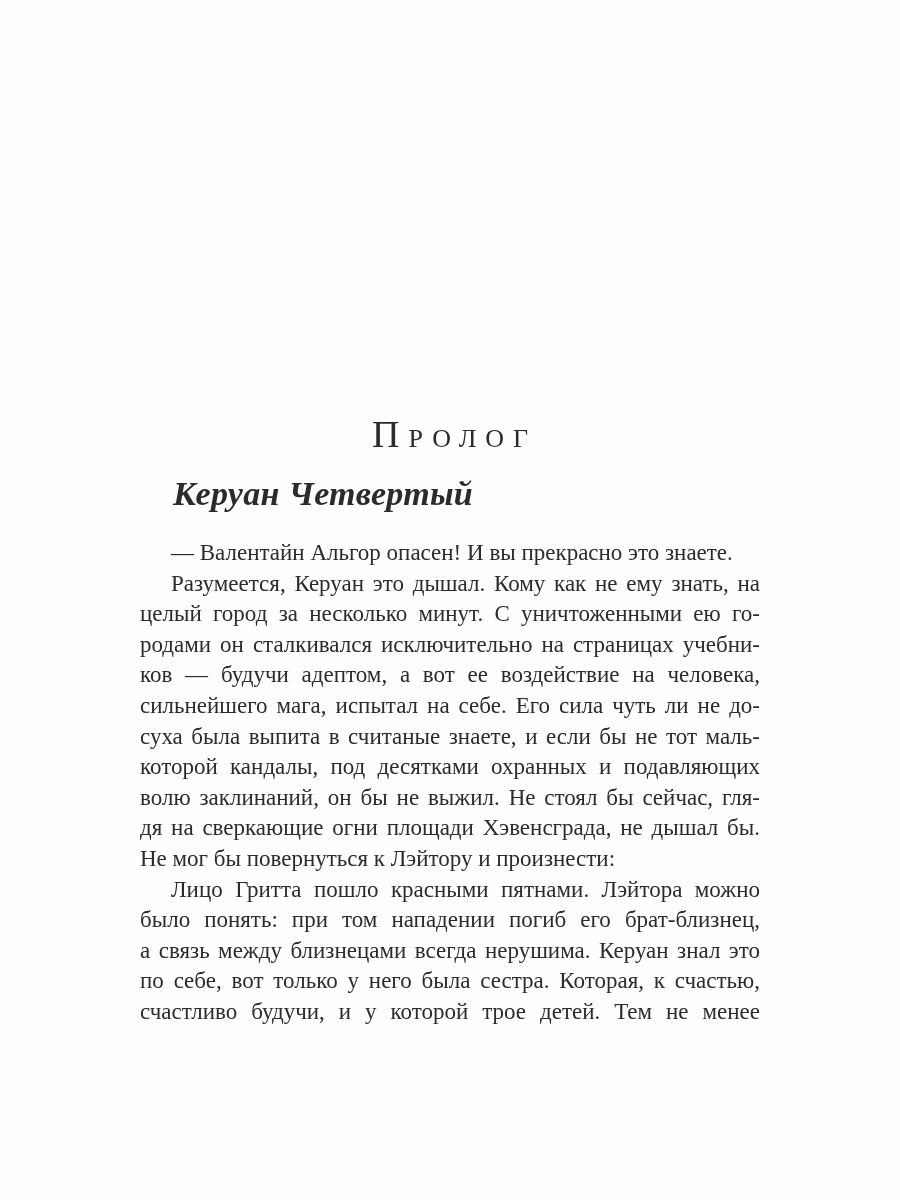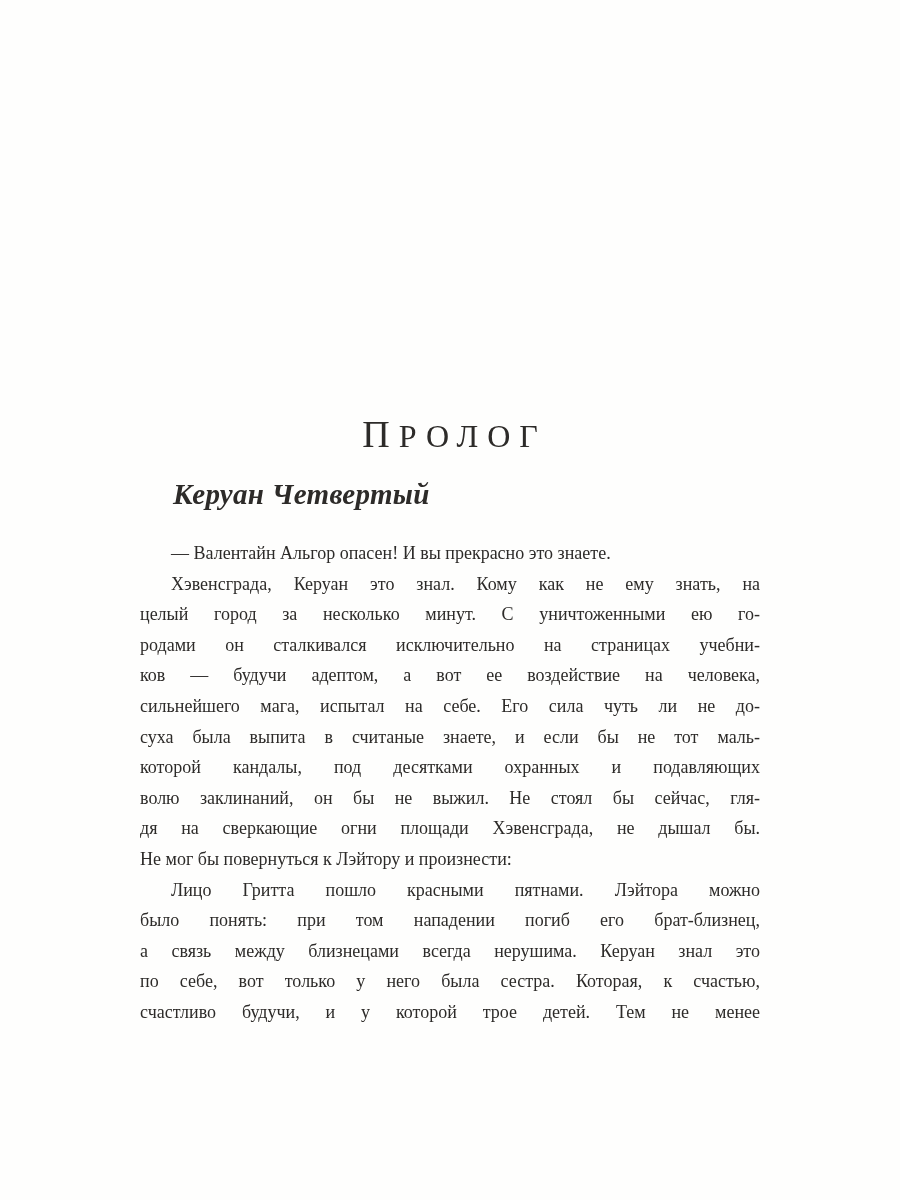--- a/index.html
+++ b/index.html
@@ -26,41 +26,41 @@
     line-height: 40px;
     letter-spacing: 9px;
     padding-left: 9px; 
     box-sizing: border-box;
     white-space: nowrap;
   }
   .chapter-title .initial {
     font-size: 38px;
   }
   .chapter-title .rest {
-    font-size: 32px;
+    font-size: 26px;
   }
   .section-subtitle {
     position: absolute;
     left: 140px;
     top: 479px;
     width: 620px;
     box-sizing: border-box;
     padding-left: 33px;
-    font-size: 29px;
+    font-size: 34px;
     line-height: 30px;
     font-weight: bold;
     font-style: italic;
     letter-spacing: 0.3px;
   }
   .body-text {
     position: absolute;
     left: 140px;
     top: 538px;
     width: 620px;
-    font-size: 18px;
+    font-size: 23px;
     line-height: 30.6px;
   }
   .line {
     text-align: justify;
     text-align-last: justify;
   }
   .line.no-just {
     text-align: left;
     text-align-last: left;
   }
@@ -74,21 +74,21 @@
 <div class="page">
 
   <div class="chapter-title">
     <span class="initial">П</span><span class="rest">РОЛОГ</span>
   </div>
 
   <div class="section-subtitle">Керуан Четвертый</div>
 
   <div class="body-text">
       <div class="line indent no-just">— Валентайн Альгор опасен! И вы прекрасно это знаете.</div>
-      <div class="line indent">Хэвенсграда, Керуан это знал. Кому как не ему знать, на</div>
+      <div class="line indent">Разумеется, Керуан это дышал. Кому как не ему знать, на</div>
       <div class="line">целый город за несколько минут. С уничтоженными ею го-</div>
       <div class="line">родами он сталкивался исключительно на страницах учебни-</div>
       <div class="line">ков — будучи адептом, а вот ее воздействие на человека,</div>
       <div class="line">сильнейшего мага, испытал на себе. Его сила чуть ли не до-</div>
       <div class="line">суха была выпита в считаные знаете, и если бы не тот маль-</div>
       <div class="line">которой кандалы, под десятками охранных и подавляющих</div>
       <div class="line">волю заклинаний, он бы не выжил. Не стоял бы сейчас, гля-</div>
       <div class="line">дя на сверкающие огни площади Хэвенсграда, не дышал бы.</div>
       <div class="line no-just">Не мог бы повернуться к Лэйтору и произнести:</div>
       <div class="line indent">Лицо Гритта пошло красными пятнами. Лэйтора можно</div>

